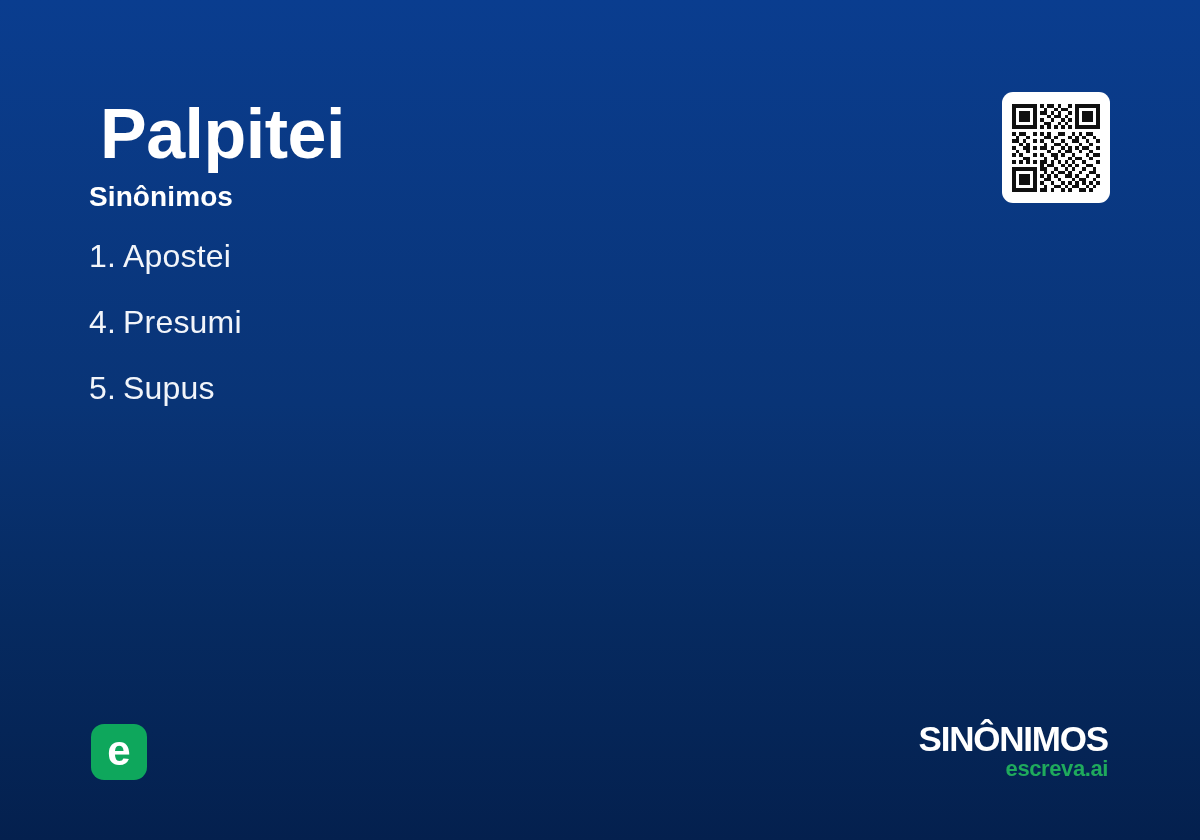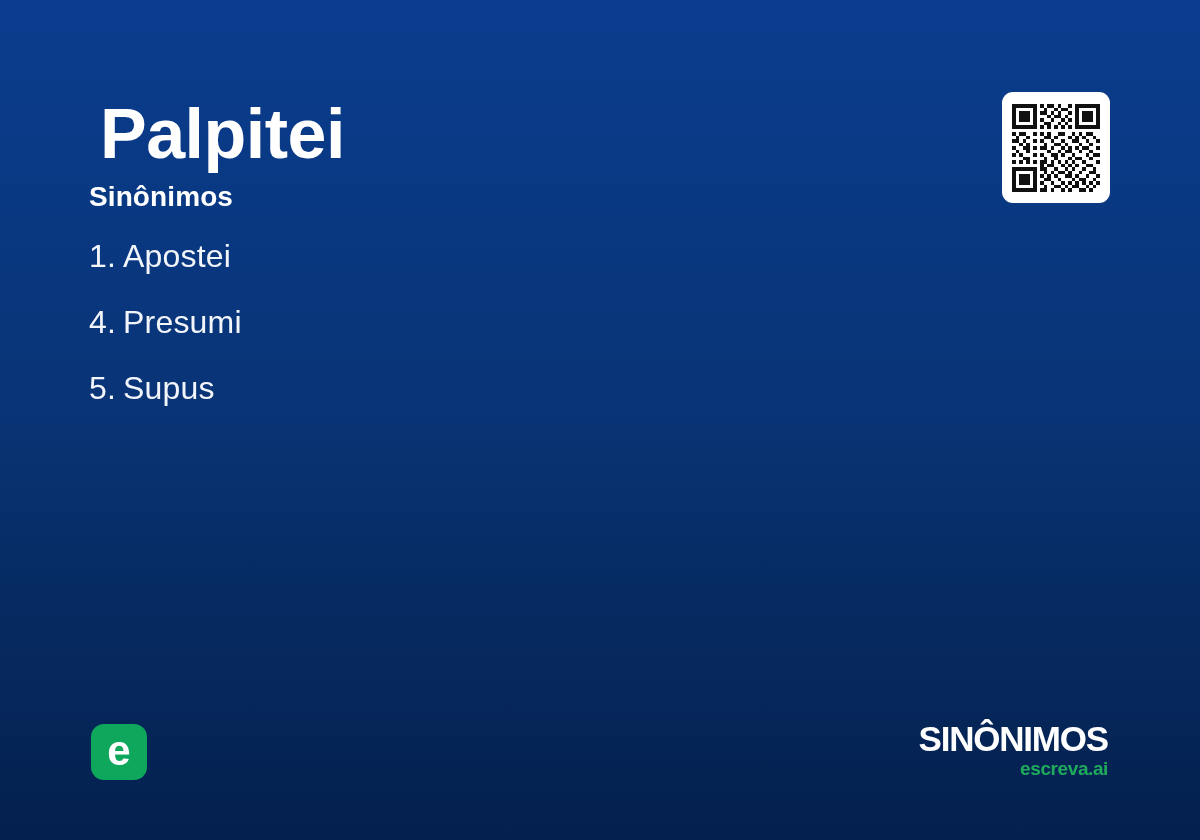--- a/index.html
+++ b/index.html
@@ -125,21 +125,21 @@
     font-family: "Liberation Sans", sans-serif;
     font-size: 35px;
     font-weight: 700;
     color: #ffffff;
     letter-spacing: -1.2px;
     line-height: 34px;
     white-space: nowrap;
   }
   .brand-domain {
     font-family: "Liberation Sans", sans-serif;
-    font-size: 19px;
+    font-size: 22px;
     font-weight: 700;
     letter-spacing: -0.4px;
     line-height: 24px;
     margin-top: 1px;
     white-space: nowrap;
   }
 </style>
 </head>
 <body>
 

